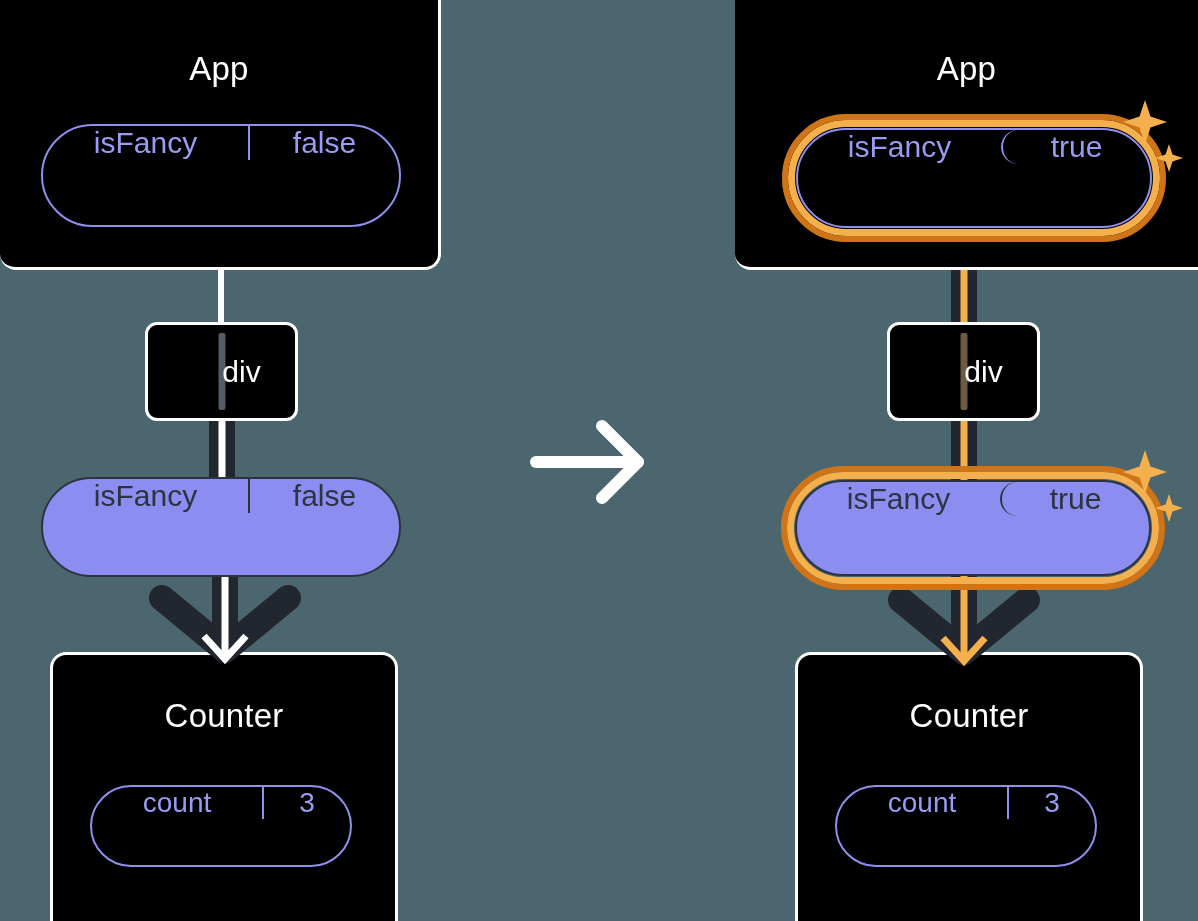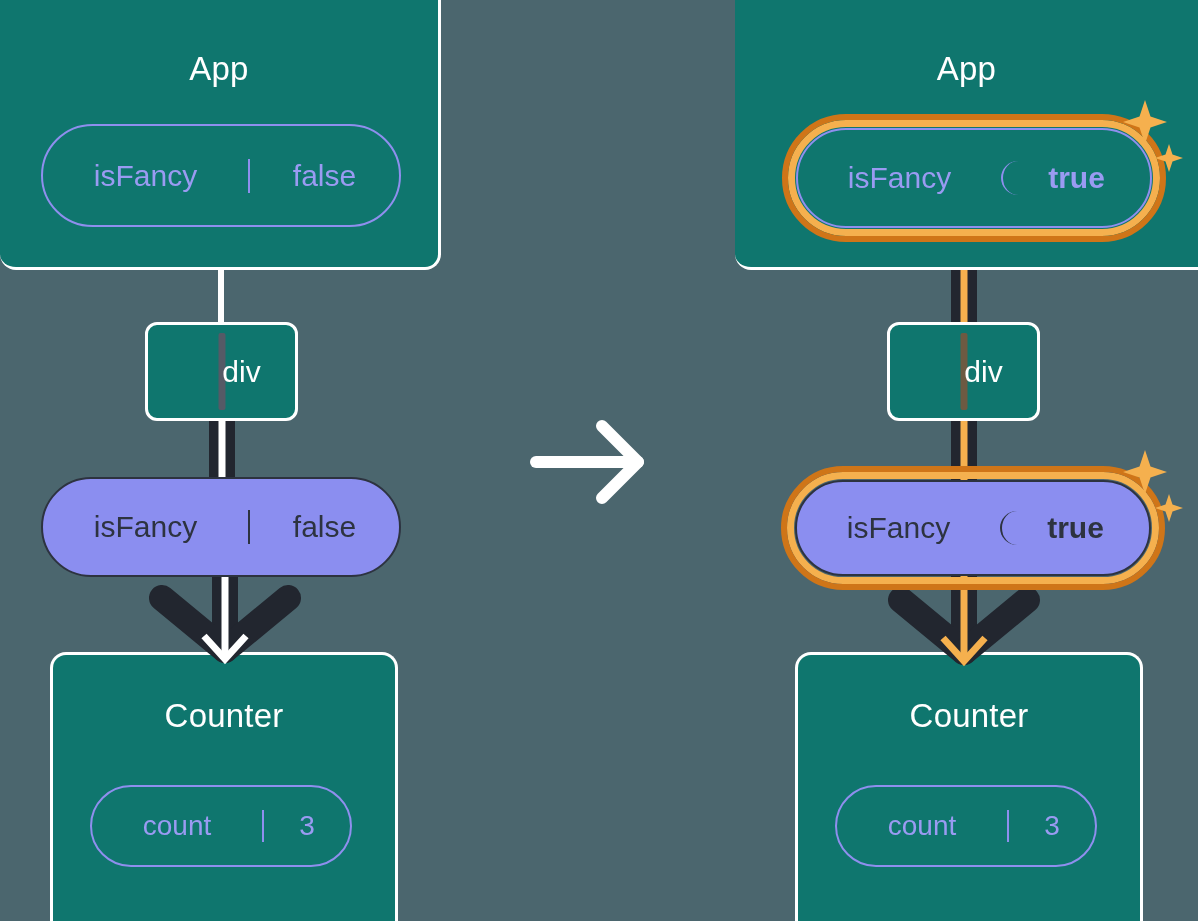--- a/index.html
+++ b/index.html
@@ -13,21 +13,21 @@
   .stage{position:absolute;inset:0;}
 
   
   .panel{position:absolute;top:0;width:450px;height:921px;}
   .panel.left{left:0;}
   .panel.right{left:735px;width:463px;}
 
   
   .card{
     position:absolute;
-    background:#0f766e;
+    background:#000000;
     border:3px solid #ffffff;
     border-radius:16px;
     box-sizing:border-box;
     z-index:4;
   }
   .card-title{
     position:absolute;left:0;right:0;
     text-align:center;
     color:#ffffff;
     font-size:33px;
@@ -52,21 +52,21 @@
 
   
   .counter-card{left:50px;top:652px;width:348px;height:302px;border-bottom:0;border-radius:16px 16px 0 0;}
   .panel.right .counter-card{left:60px;width:348px;}
   .counter-title{top:42px;}
 
   
   .pill{
     position:absolute;
     box-sizing:border-box;
-    display:flex;align-items:center;
+    display:flex;align-items:flex-start;
     border-radius:999px;
     z-index:8;
   }
   .pill .seg{
     display:flex;align-items:center;justify-content:center;
     font-size:30px;
     box-sizing:border-box;
     white-space:nowrap;
   }
   .pill .seg.key{flex:0 0 auto;}
@@ -92,21 +92,21 @@
   .ring{
     position:absolute;
     border-radius:999px;
     box-sizing:border-box;
     border:7px solid #f5b04e;
     outline:6px solid #cf7518;
     z-index:9;
     pointer-events:none;
   }
 
-  .bold{font-weight:700;border-radius:23px;}
+  .bold{font-weight:400;border-radius:23px;}
 
   
   .wire{position:absolute;z-index:2;}
   
   .wire.thin{width:6px;background:#ffffff;}
   
   .wire.thick{width:26px;background:#22262f;}
   .wire.thick .core{
     position:absolute;left:50%;transform:translateX(-50%);
     top:0;bottom:0;width:7px;background:#ffffff;

